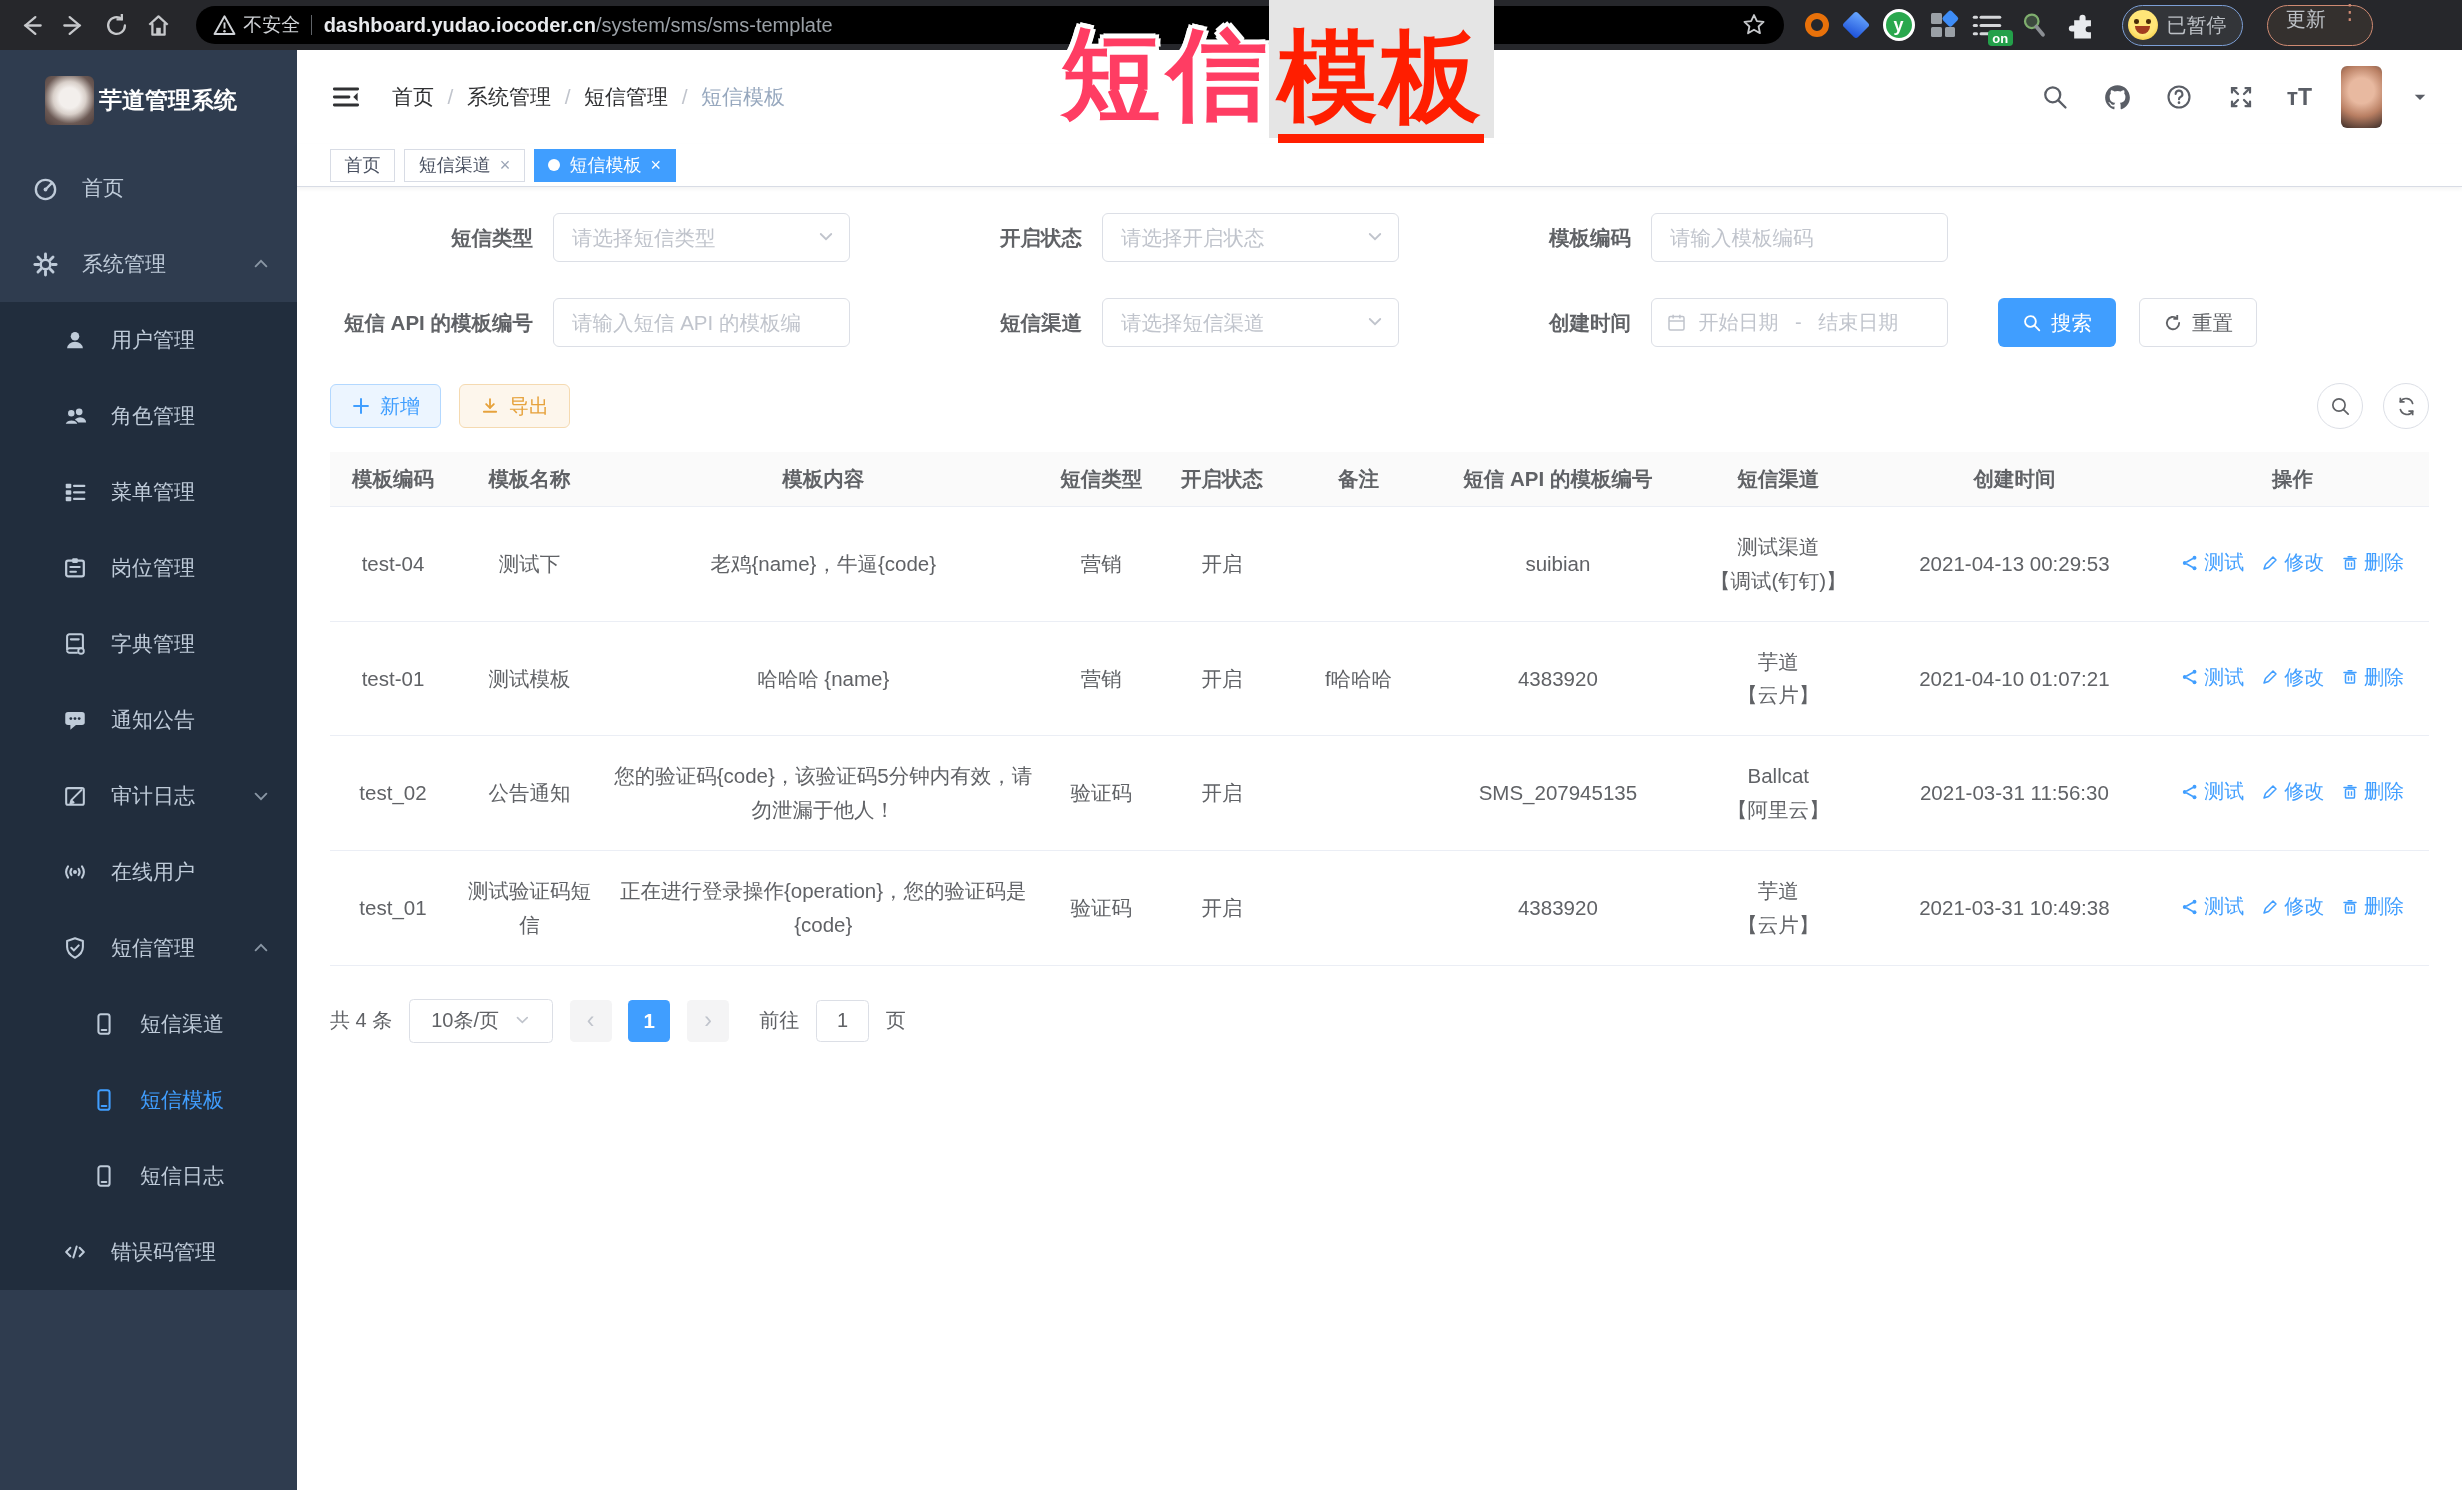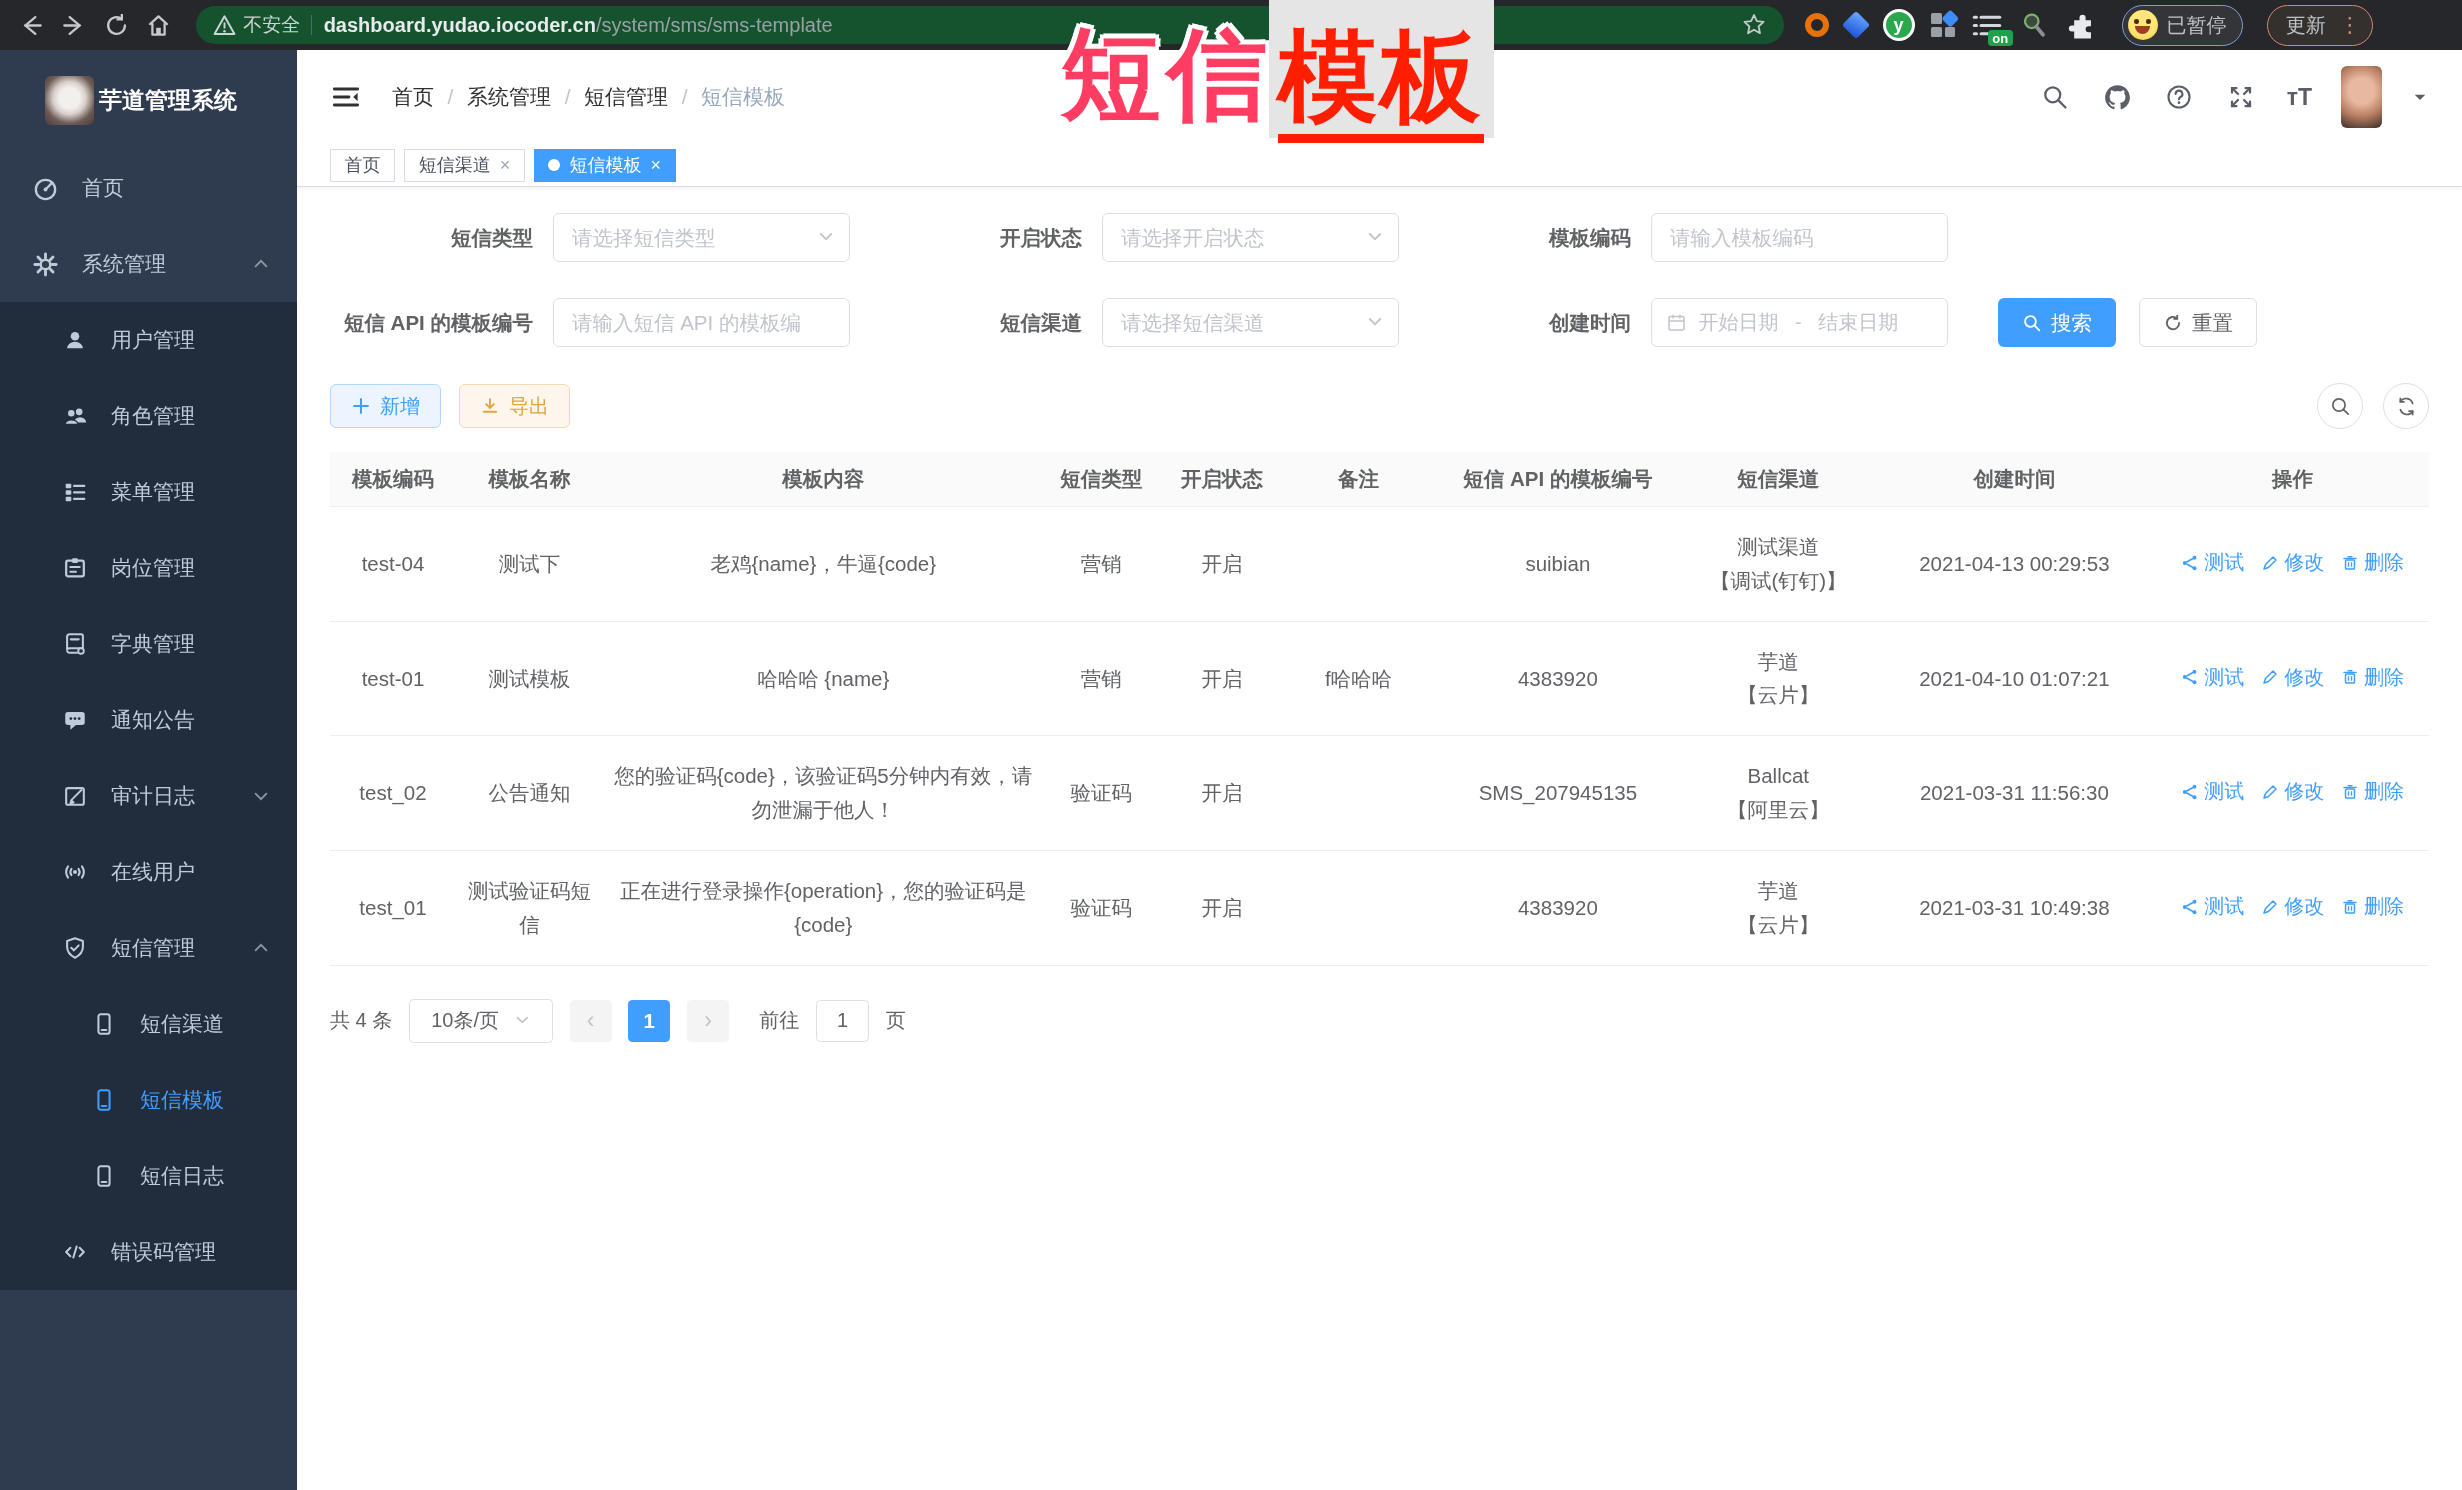--- a/index.html
+++ b/index.html
@@ -2,21 +2,21 @@
 <html style="font-size:12px"><head>
 <meta charset="utf-8">
 <style>
   html,body{margin:0;padding:0;}
   .screen{position:relative;width:2462px;height:1490px;background:#fff;overflow:hidden;
     font-family:"Liberation Sans","DejaVu Sans",sans-serif;-webkit-font-smoothing:antialiased;}
   svg{display:block}
   
   .browser{height:50px;background:#26272b;display:flex;align-items:center;padding:0 13.6px;gap:7.6px;}
   .bnav{width:35px;height:35px;display:flex;align-items:center;justify-content:center;border-radius:50%;}
-  .urlbar{width:1588px;height:38px;background:#14532d;border-radius:20px;display:flex;align-items:center;
+  .urlbar{width:1588px;height:38px;background:#000000;border-radius:20px;display:flex;align-items:center;
     padding:0 16.7px;margin-left:12px;box-sizing:border-box;}
   .insec{color:#cfd2d6;font-size:19px;margin:0 10.6px 0 7.6px;}
   .udiv{width:0.8px;height:20px;background:#5f6368;margin-right:12px;}
   .uhost{color:#e8eaed;font-size:20px;font-weight:600;}
   .upath{color:#9aa0a6;font-size:20px;}
   .ext{display:flex;align-items:center;gap:16.7px;margin-left:13.6px;}
   .ring{width:23px;height:23px;border:6.8px solid #e8710a;border-radius:50%;box-sizing:content-box;width:12px;height:12px;}
   .gem{width:20px;height:20px;background:linear-gradient(160deg,#6aa9ff,#1b4fd8);transform:rotate(45deg);border-radius:3px;}
   .greeny{width:32px;height:32px;border-radius:50%;background:#2aa84e;border:3px solid #fff;color:#fff;
     font-size:18px;font-weight:700;display:flex;align-items:center;justify-content:center;box-sizing:border-box;}
@@ -27,21 +27,21 @@
   .onbadge{position:absolute;right:-10.6px;bottom:-7.6px;background:#23a04a;color:#fff;font-size:13px;font-weight:700;
     padding:1.5px 4.5px;border-radius:3.8px;line-height:1;}
   .pillprofile{height:39px;border:1.5px solid #7c9fd6;border-radius:21px;background:#333539;display:flex;
     align-items:center;gap:9px;padding:0 15px 0 4.5px;margin-left:20px;}
   .emoji{width:30px;height:30px;border-radius:50%;background:radial-gradient(circle at 50% 42%,#ffe678 55%,#f4c430 90%);
     position:relative;}
   .emoji:before{content:"";position:absolute;left:6.8px;top:9px;width:4.5px;height:4.5px;border-radius:50%;background:#4a2c08;box-shadow:12px 0 0 #4a2c08;}
   .emoji:after{content:"";position:absolute;left:7.6px;top:16px;width:15px;height:8.3px;border-radius:0 0 15px 15px;background:#a33d1f;}
   .pilltext{color:#bdc1c6;font-size:20px;}
   .pillupdate{height:39px;border:1.5px solid #cf8a72;border-radius:21px;background:#34302e;display:flex;
-    align-items:center;gap:13.6px;padding:0 12px 0 18px;margin-left:16.7px;}
+    align-items:flex-start;gap:13.6px;padding:0 12px 0 18px;margin-left:16.7px;}
   .pillupdate .dots{color:#cf8a72;font-size:21px;letter-spacing:0;line-height:0.6;}
   
   .app{display:flex;height:1440px;}
   .sidebar{width:297px;background:#2f3c4f;flex:none;display:flex;flex-direction:column;overflow:hidden;}
   .logo-row{height:100px;display:flex;align-items:center;padding-left:45px;gap:5px;}
   .logo-img{width:49px;height:49px;border-radius:6px;background:
     radial-gradient(circle at 50% 45%,#f3efec 28%,#d8cfc9 45%,#6c5a55 70%,#4a3b3a 100%);}
   .logo-title{color:#fff;font-size:23px;font-weight:700;}
   .mi{height:76px;display:flex;align-items:center;color:#bfcbd9;font-size:21px;cursor:pointer;}
   .mi .micon{margin-right:23px;flex:none;}

